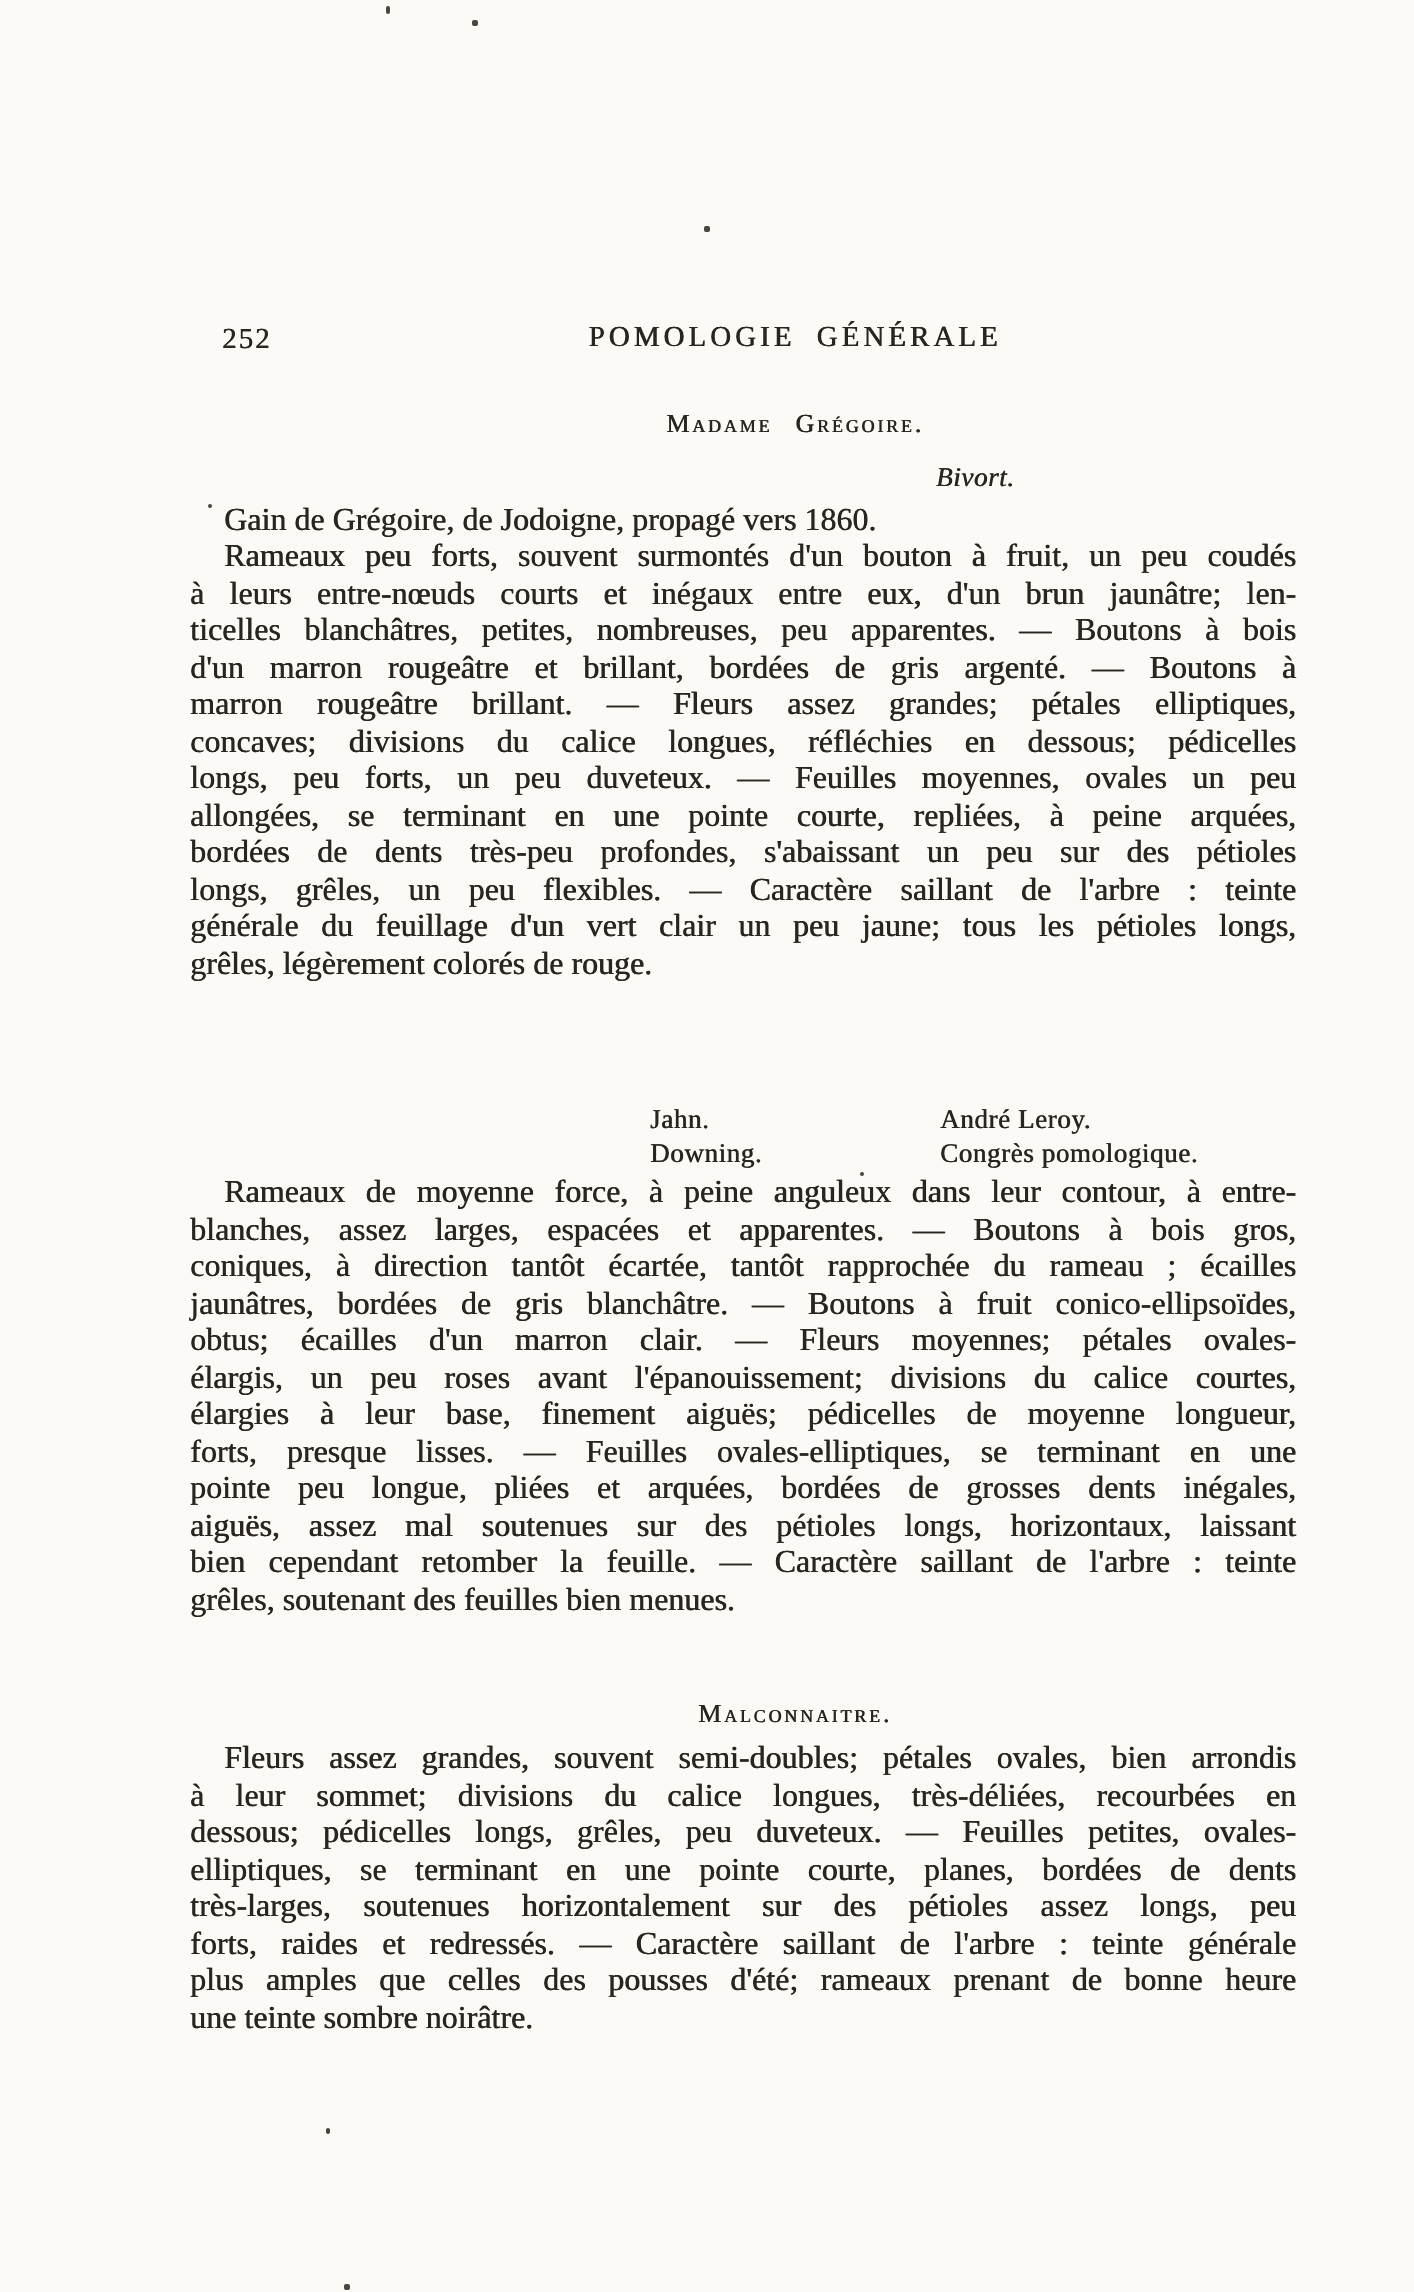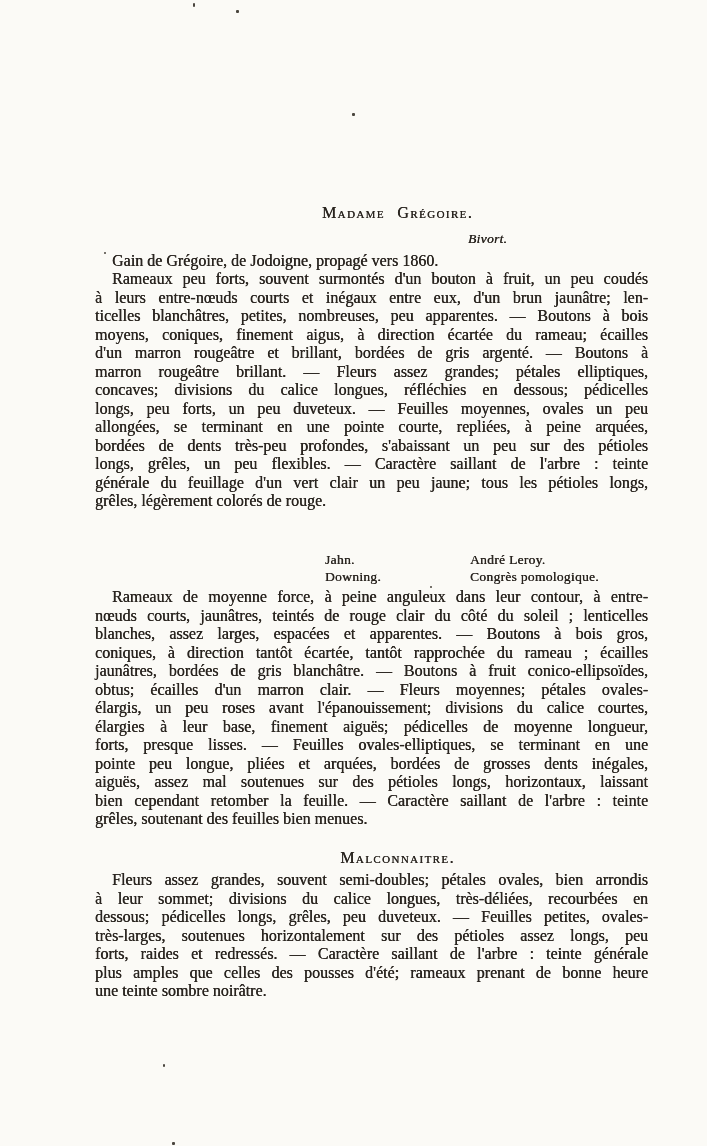--- a/index.html
+++ b/index.html
@@ -18,21 +18,21 @@
   .runhead{
     position:absolute;left:0;top:0;width:100%;
     text-align:center;padding-left:52px;box-sizing:border-box;
     font-size:14.5px;letter-spacing:2px;word-spacing:5px;
   }
   
   .sec-title{
     position:absolute;left:95px;width:553px;
     text-align:center;padding-left:52px;box-sizing:border-box;
     font-variant:small-caps;
-    font-size:16px;letter-spacing:1.4px;word-spacing:7px;
+    font-size:13px;letter-spacing:1.4px;word-spacing:7px;
   }
   #title-gregoire{top:204px;}
   #title-millet{top:530px;}
   #title-malconnaitre{top:849px;}
   
   .attr{font-size:13.5px;letter-spacing:0.3px;line-height:17px;}
   #attr-bivort{position:absolute;left:468px;top:230px;font-style:italic;}
   #attr-millet-left{position:absolute;left:325px;top:551px;}
   #attr-millet-right{position:absolute;left:470px;top:551px;}
   
@@ -50,31 +50,34 @@
   .tline.tlast{text-align-last:left;}
   .para.no-just .tline{text-align-last:left;}
   
   .speck{position:absolute;background:#4a453e;border-radius:1px;}
 </style>
 </head>
 <body>
 
 <div class="page">
 
+  <div class="header-row">
+    <span class="pagenum">252</span>
+    <span class="runhead">POMOLOGIE GÉNÉRALE</span>
+  </div>
 
   <div id="title-gregoire" class="sec-title">Madame Grégoire.</div>
   <div id="attr-bivort" class="attr">Bivort.</div>
   <div id="para-gregoire-intro" class="para no-just">
       <div class="tline tfirst tlast">Gain de Grégoire, de Jodoigne, propagé vers 1860.</div>
     </div>
   <div id="para-gregoire-desc" class="para">
       <div class="tline tfirst">Rameaux peu forts, souvent surmontés d'un bouton à fruit, un peu coudés</div>
       <div class="tline">à leurs entre-nœuds courts et inégaux entre eux, d'un brun jaunâtre; len-</div>
       <div class="tline">ticelles blanchâtres, petites, nombreuses, peu apparentes. — Boutons à bois</div>
-      <div class="tline">moyens, coniques, finement aigus, à direction écartée du rameau; écailles</div>
       <div class="tline">d'un marron rougeâtre et brillant, bordées de gris argenté. — Boutons à</div>
       <div class="tline">marron rougeâtre brillant. — Fleurs assez grandes; pétales elliptiques,</div>
       <div class="tline">concaves; divisions du calice longues, réfléchies en dessous; pédicelles</div>
       <div class="tline">longs, peu forts, un peu duveteux. — Feuilles moyennes, ovales un peu</div>
       <div class="tline">allongées, se terminant en une pointe courte, repliées, à peine arquées,</div>
       <div class="tline">bordées de dents très-peu profondes, s'abaissant un peu sur des pétioles</div>
       <div class="tline">longs, grêles, un peu flexibles. — Caractère saillant de l'arbre : teinte</div>
       <div class="tline">générale du feuillage d'un vert clair un peu jaune; tous les pétioles longs,</div>
       <div class="tline tlast">grêles, légèrement colorés de rouge.</div>
     </div>
@@ -82,39 +85,39 @@
   <div id="attr-millet-left" class="attr">
     <div>Jahn.</div>
     <div>Downing.</div>
   </div>
   <div id="attr-millet-right" class="attr">
     <div>André Leroy.</div>
     <div>Congrès pomologique.</div>
   </div>
   <div id="para-millet-desc" class="para">
       <div class="tline tfirst">Rameaux de moyenne force, à peine anguleux dans leur contour, à entre-</div>
-      <div class="tline">nœuds courts, jaunâtres, teintés de rouge clair du côté du soleil ; lenticelles</div>
       <div class="tline">blanches, assez larges, espacées et apparentes. — Boutons à bois gros,</div>
       <div class="tline">coniques, à direction tantôt écartée, tantôt rapprochée du rameau ; écailles</div>
       <div class="tline">jaunâtres, bordées de gris blanchâtre. — Boutons à fruit conico-ellipsoïdes,</div>
       <div class="tline">obtus; écailles d'un marron clair. — Fleurs moyennes; pétales ovales-</div>
       <div class="tline">élargis, un peu roses avant l'épanouissement; divisions du calice courtes,</div>
       <div class="tline">élargies à leur base, finement aiguës; pédicelles de moyenne longueur,</div>
       <div class="tline">forts, presque lisses. — Feuilles ovales-elliptiques, se terminant en une</div>
       <div class="tline">pointe peu longue, pliées et arquées, bordées de grosses dents inégales,</div>
       <div class="tline">aiguës, assez mal soutenues sur des pétioles longs, horizontaux, laissant</div>
       <div class="tline">bien cependant retomber la feuille. — Caractère saillant de l'arbre : teinte</div>
       <div class="tline tlast">grêles, soutenant des feuilles bien menues.</div>
     </div>
 
   <div id="title-malconnaitre" class="sec-title">Malconnaitre.</div>
   <div id="para-malconnaitre-desc" class="para">
       <div class="tline tfirst">Fleurs assez grandes, souvent semi-doubles; pétales ovales, bien arrondis</div>
       <div class="tline">à leur sommet; divisions du calice longues, très-déliées, recourbées en</div>
       <div class="tline">dessous; pédicelles longs, grêles, peu duveteux. — Feuilles petites, ovales-</div>
+      <div class="tline">elliptiques, se terminant en une pointe courte, planes, bordées de dents</div>
       <div class="tline">très-larges, soutenues horizontalement sur des pétioles assez longs, peu</div>
       <div class="tline">forts, raides et redressés. — Caractère saillant de l'arbre : teinte générale</div>
       <div class="tline">plus amples que celles des pousses d'été; rameaux prenant de bonne heure</div>
       <div class="tline tlast">une teinte sombre noirâtre.</div>
     </div>
 
   <div class="speck" style="left:193px;top:3px;width:2px;height:4px;"></div>
   <div class="speck" style="left:236px;top:10px;width:3px;height:3px;"></div>
   <div class="speck" style="left:352px;top:113px;width:3px;height:3px;"></div>
   <div class="speck" style="left:104px;top:252px;width:2px;height:2px;"></div>

